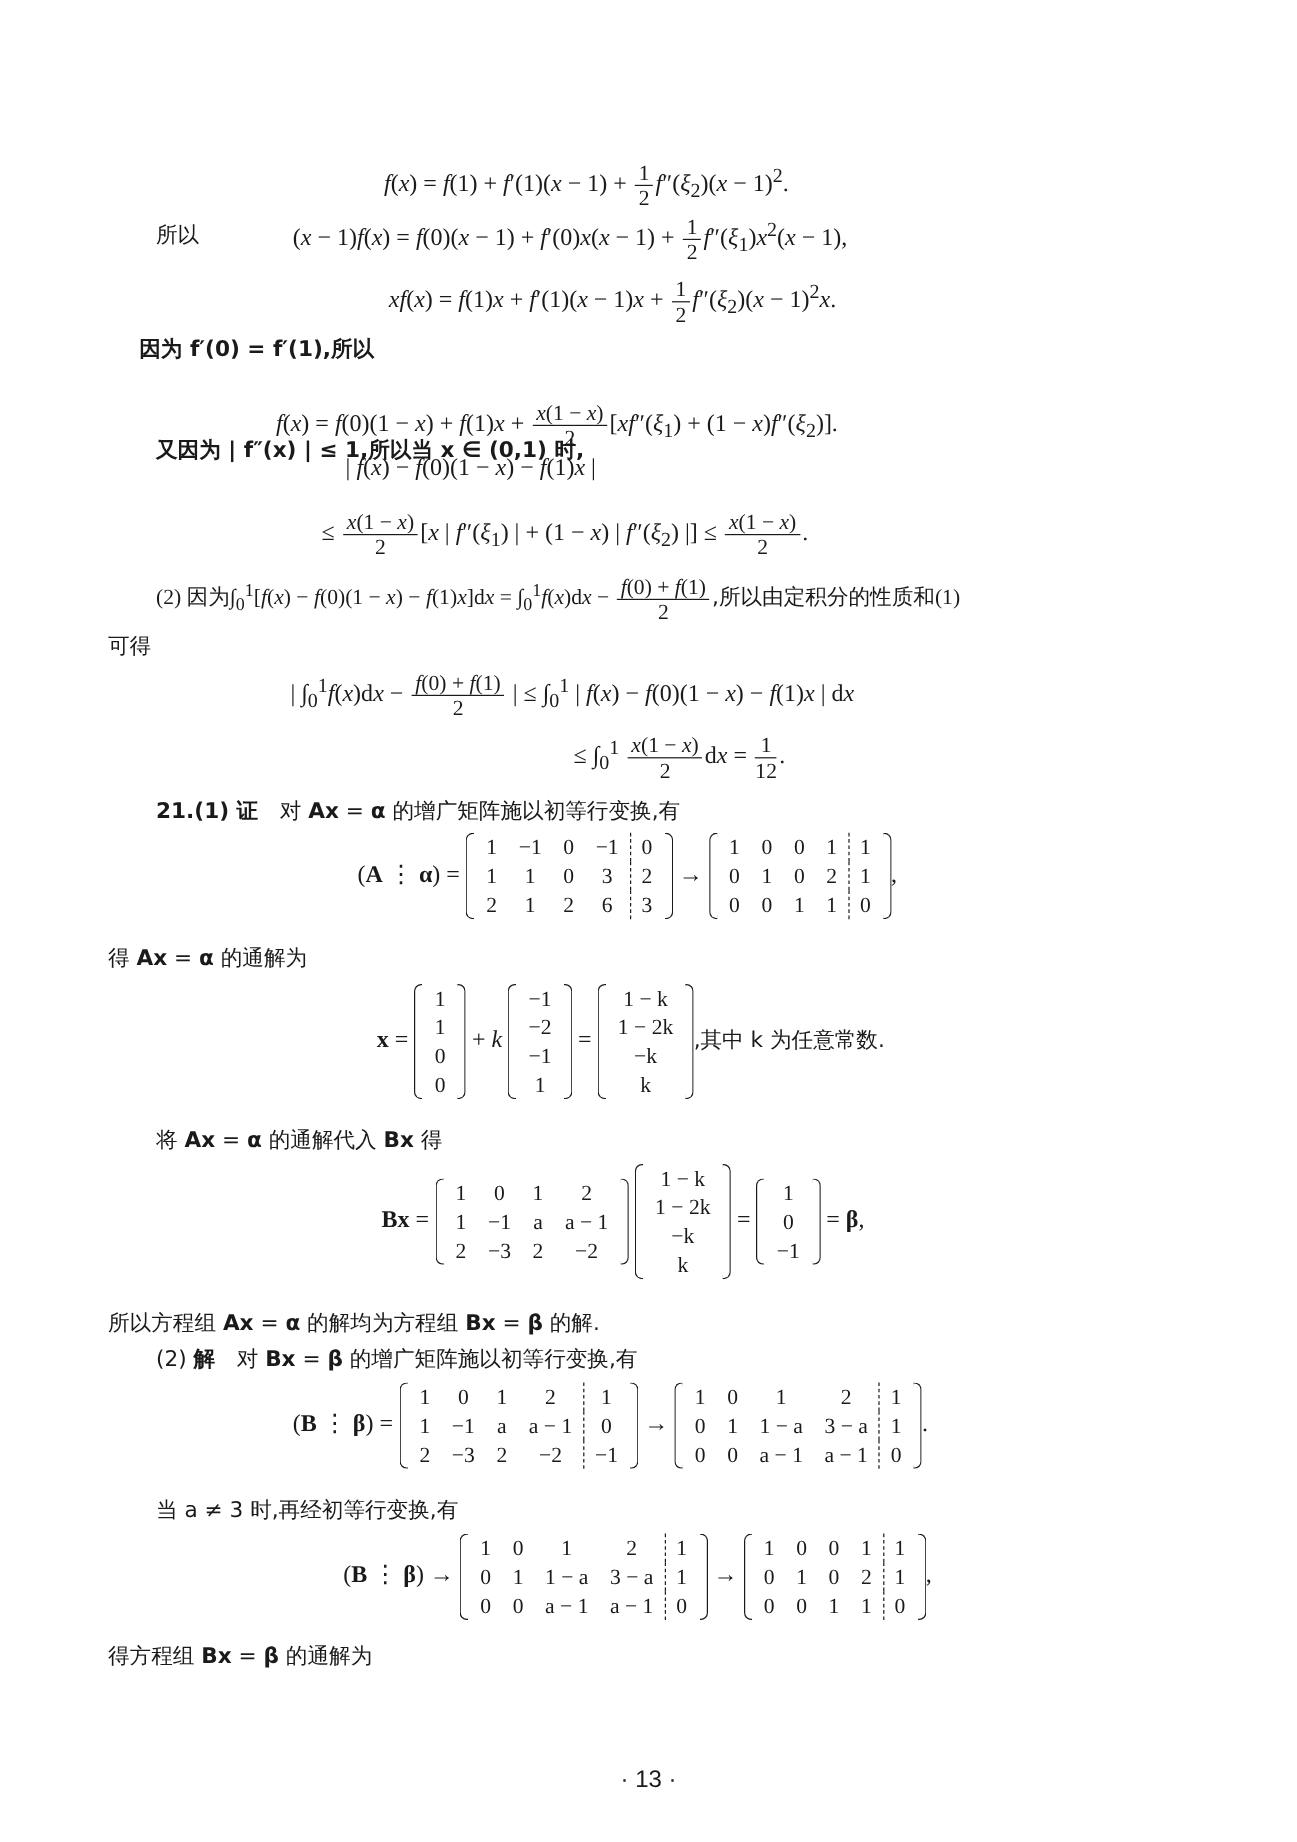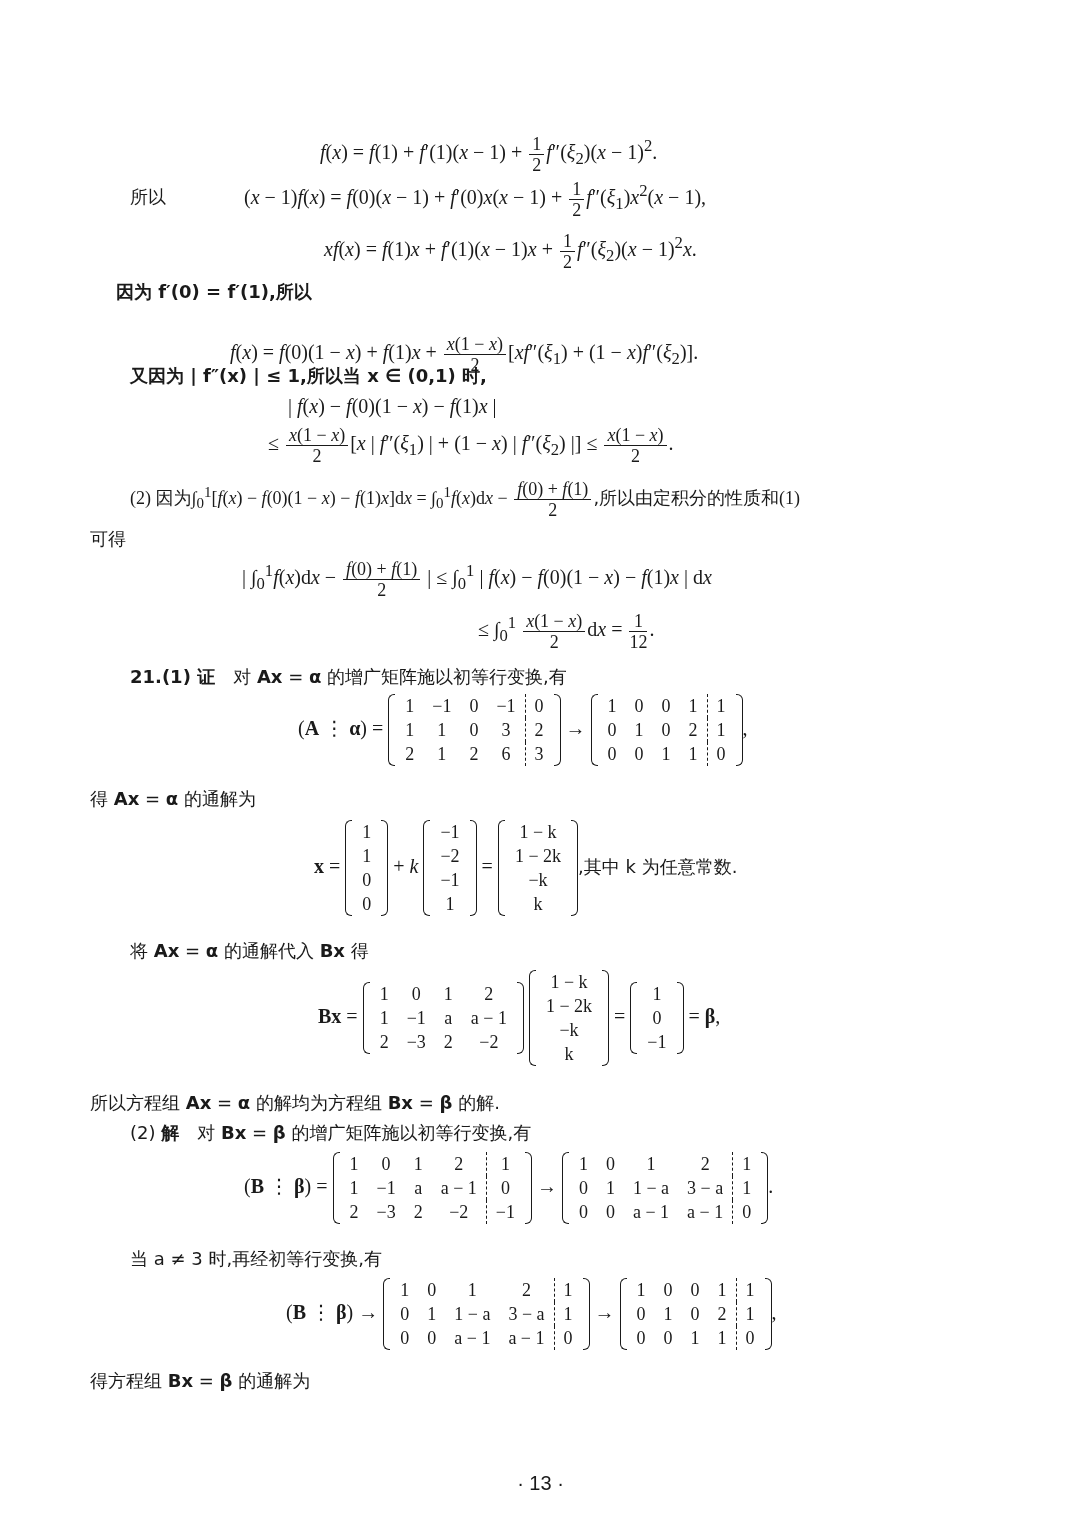--- a/index.html
+++ b/index.html
@@ -41,21 +41,21 @@
 </div>
 
 <div class="line cjk" style="left:116px;top:283px;font-weight:bold;">因为 f′(0) = f′(1),所以</div>
 
 <div class="line math" style="left:230px;top:316px;margin-top:19px;">
   <i>f</i>(<i>x</i>) = <i>f</i>(0)(1 − <i>x</i>) + <i>f</i>(1)<i>x</i> + <span class="frac"><span class="n"><i>x</i>(1 − <i>x</i>)</span><span class="d">2</span></span>[<i>xf</i>″(<i>ξ</i><sub>1</sub>) + (1 − <i>x</i>)<i>f</i>″(<i>ξ</i><sub>2</sub>)].
 </div>
 
 <div class="line cjk" style="left:130px;top:367px;font-weight:bold;">又因为 | f″(x) | ≤ 1,所以当 x ∈ (0,1) 时,</div>
 
-<div class="line math" style="left:288px;top:396px;font-family:Liberation Serif, serif;">
+<div class="line math" style="left:288px;top:380px;font-family:Liberation Serif, serif;">
   | <i>f</i>(<i>x</i>) − <i>f</i>(0)(1 − <i>x</i>) − <i>f</i>(1)<i>x</i> |
 </div>
 
 <div class="line math" style="left:268px;top:426px;">
   ≤ <span class="frac"><span class="n"><i>x</i>(1 − <i>x</i>)</span><span class="d">2</span></span>[<i>x</i> | <i>f</i>″(<i>ξ</i><sub>1</sub>) | + (1 − <i>x</i>) | <i>f</i>″(<i>ξ</i><sub>2</sub>) |] ≤ <span class="frac"><span class="n"><i>x</i>(1 − <i>x</i>)</span><span class="d">2</span></span>.
 </div>
 
 <div class="line math" style="left:130px;top:480px;font-size:18px;">
   (2) <span class="cjk">因为</span>∫<sub>0</sub><sup>1</sup>[<i>f</i>(<i>x</i>) − <i>f</i>(0)(1 − <i>x</i>) − <i>f</i>(1)<i>x</i>]d<i>x</i> = ∫<sub>0</sub><sup>1</sup><i>f</i>(<i>x</i>)d<i>x</i> − <span class="frac"><span class="n"><i>f</i>(0) + <i>f</i>(1)</span><span class="d">2</span></span><span class="cjk">,所以由定积分的性质和</span>(1)
 </div>

